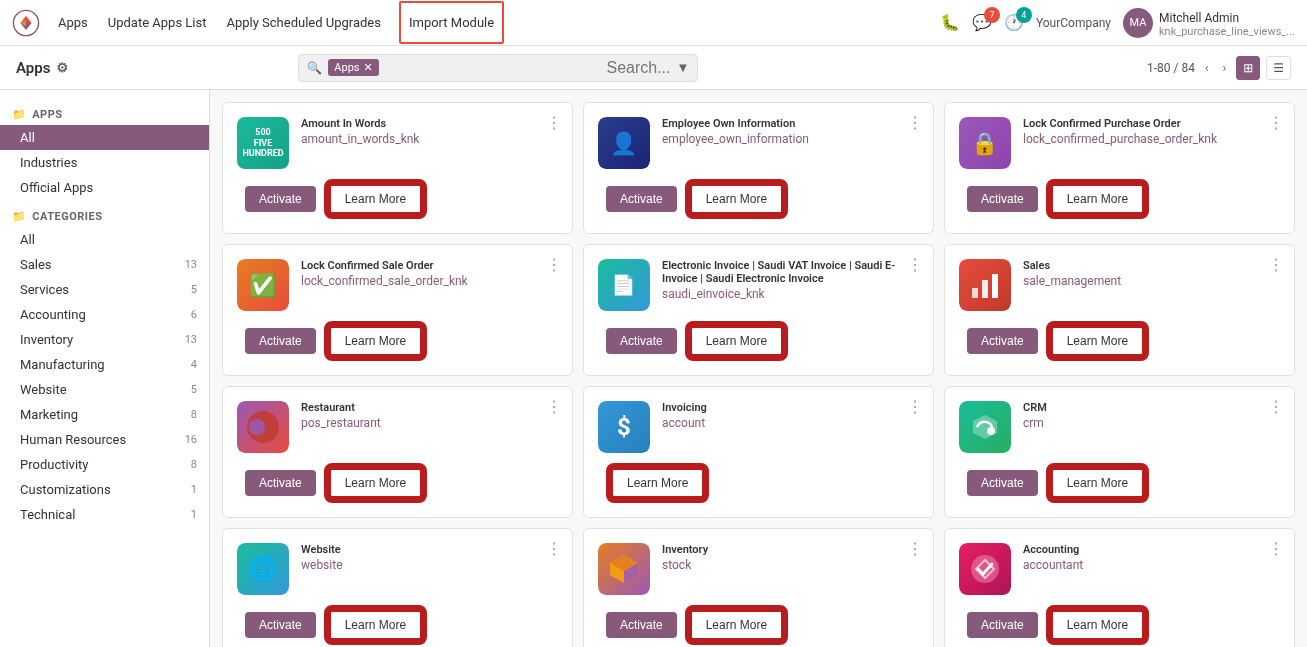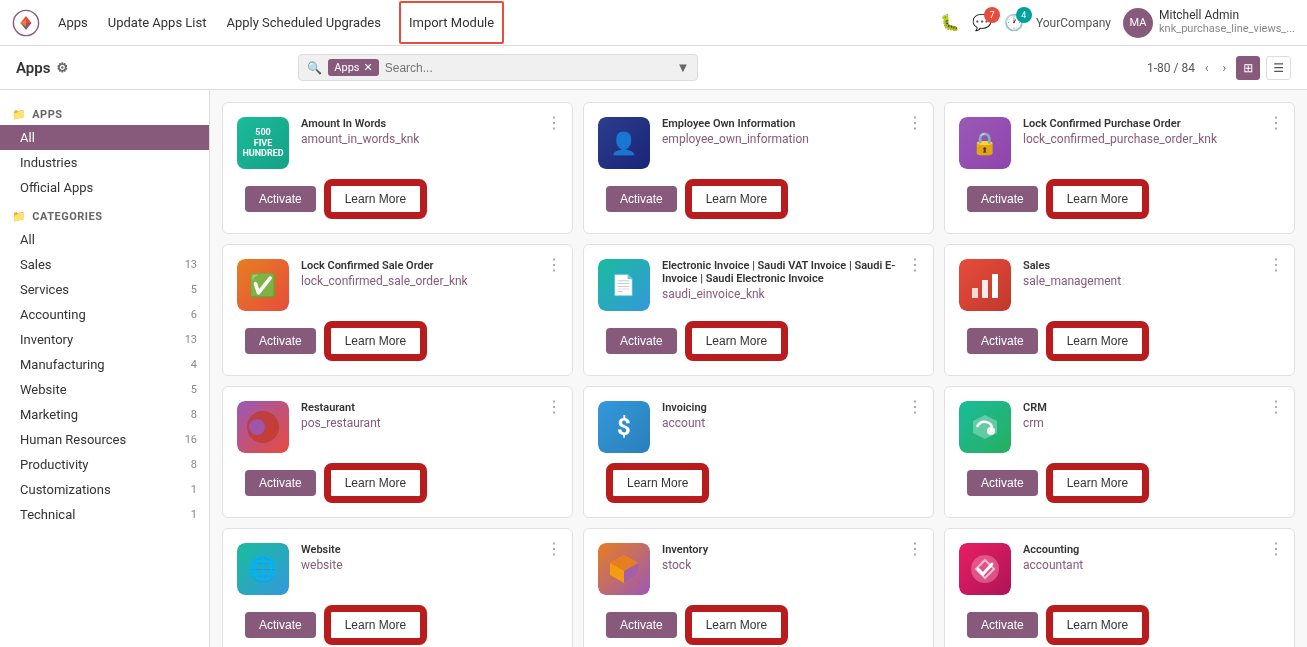--- a/index.html
+++ b/index.html
@@ -10,35 +10,35 @@
     .logo { width: 28px; height: 28px; display: flex; align-items: center; justify-content: center; }
     .logo svg { width: 28px; height: 28px; }
     .nav-link { font-size: 13px; color: #333; cursor: pointer; text-decoration: none; padding: 4px 2px; }
     .nav-link.active-highlight { border: 2px solid #e74c3c; padding: 12px 8px; color: #333; border-radius: 2px; }
     .nav-spacer { flex: 1; }
     .nav-icons { display: flex; align-items: center; gap: 12px; }
     .nav-icon-btn { position: relative; cursor: pointer; color: #555; font-size: 16px; }
     .badge { position: absolute; top: -6px; right: -8px; background: #e74c3c; color: #fff; border-radius: 50%; font-size: 9px; width: 16px; height: 16px; display: flex; align-items: center; justify-content: center; }
     .badge.green { background: #00a09d; }
     .company-name { font-size: 12px; color: #555; }
-    .user-info { display: flex; align-items: flex-start; gap: 6px; cursor: pointer; }
+    .user-info { display: flex; align-items: flex-end; gap: 6px; cursor: pointer; }
     .user-avatar { width: 30px; height: 30px; border-radius: 50%; background: #875a7b; display: flex; align-items: center; justify-content: center; color: #fff; font-size: 11px; overflow: hidden; }
     .user-text { font-size: 12px; }
     .user-text div:first-child { font-weight: 400; color: #333; }
     .user-text div:last-child { color: #888; font-size: 11px; }
 
     
     .sub-header { display: flex; align-items: center; background: #fff; border-bottom: 1px solid #ddd; padding: 0 16px; height: 44px; gap: 12px; }
     .apps-title { font-size: 15px; font-weight: 600; display: flex; align-items: center; gap: 6px; }
     .gear-icon { cursor: pointer; color: #666; font-size: 13px; }
     .search-bar { display: flex; align-items: center; background: #f0f0f0; border: 1px solid #ddd; border-radius: 4px; padding: 4px 8px; gap: 6px; flex: 1; max-width: 400px; margin: 0 auto; }
     .search-icon { color: #666; font-size: 12px; }
     .filter-tag { display: flex; align-items: center; background: #875a7b; color: #fff; border-radius: 3px; padding: 2px 6px; gap: 4px; font-size: 11px; }
     .filter-tag .x { cursor: pointer; }
-    .search-input { border: none; background: transparent; outline: none; font-size: 12px; flex: 1; }
+    .search-input { border: none; background: transparent; outline: none; font-size: 16px; flex: 1; text-align: right; }
     .search-dropdown { color: #666; cursor: pointer; }
     .pagination { display: flex; align-items: center; gap: 6px; font-size: 12px; color: #555; margin-left: auto; }
     .page-btn { cursor: pointer; color: #666; padding: 2px 4px; }
     .view-btn { cursor: pointer; padding: 4px 6px; border: 1px solid #ddd; border-radius: 3px; color: #555; }
     .view-btn.active { background: #875a7b; color: #fff; border-color: #875a7b; }
 
     
     .main-layout { display: flex; height: calc(647px - 46px - 44px); }
 
     

